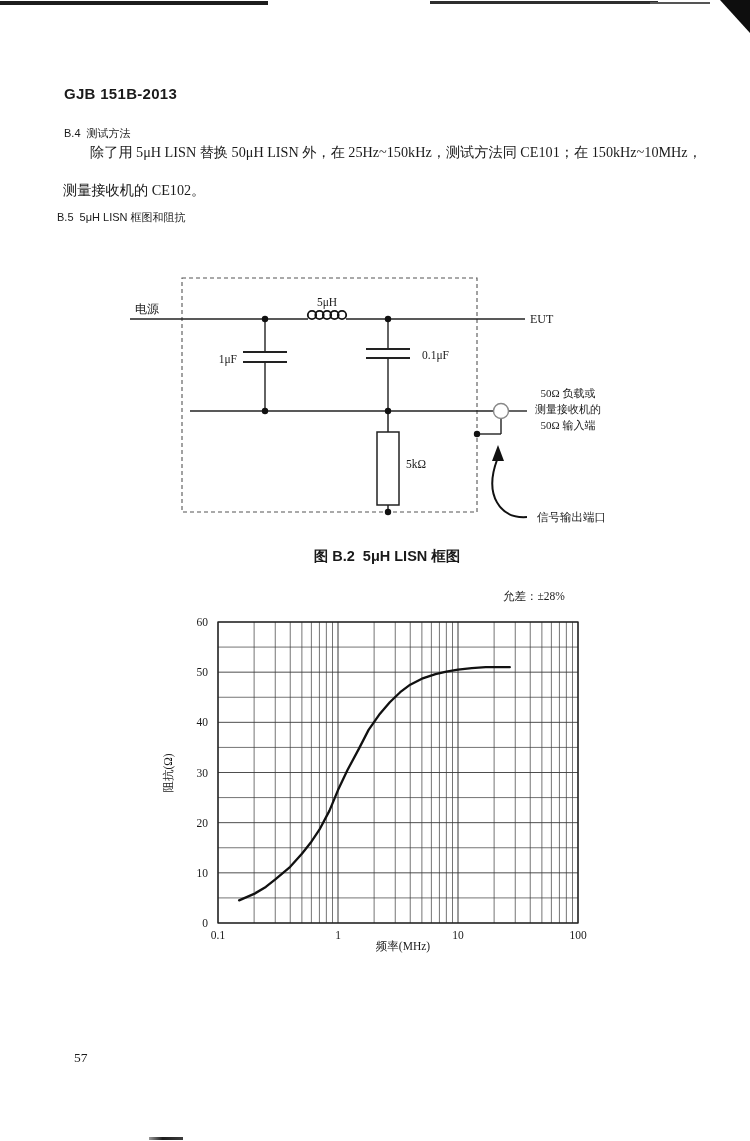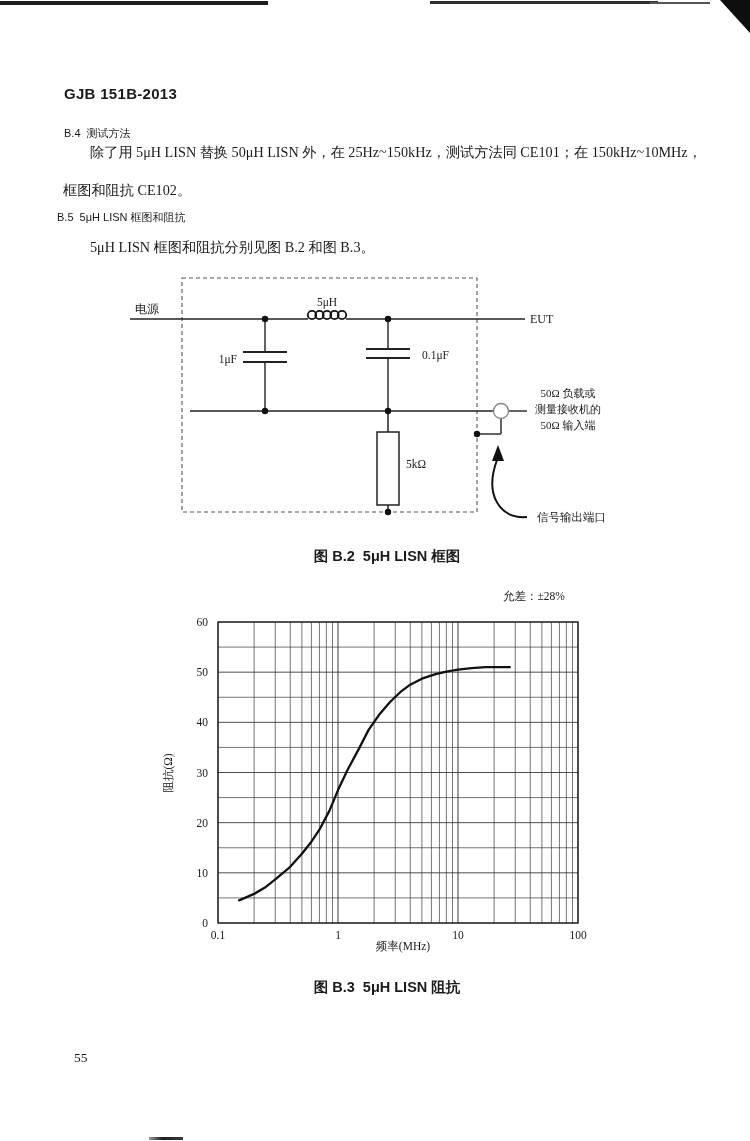--- a/index.html
+++ b/index.html
@@ -34,24 +34,23 @@
   <div class="abs scan-strip-1"></div>
   <div class="abs scan-strip-2"></div>
   <div class="abs scan-strip-3"></div>
   <div class="abs scan-corner"></div>
   <div class="abs scan-smudge"></div>
 
   <div class="abs doc-header" style="left:64px; top:85px;">GJB 151B-2013</div>
 
   <div class="abs heading" style="left:64px; top:126px;">B.4  测试方法</div>
   <div class="abs body-text" style="left:90px; top:143px;">除了用 5μH LISN 替换 50μH LISN 外，在 25Hz~150kHz，测试方法同 CE101；在 150kHz~10MHz，</div>
-  <div class="abs body-text" style="left:63px; top:181px;">框图和阻抗 CE102。</div>
+  <div class="abs body-text" style="left:63px; top:181px;">测量接收机的 CE102。</div>
 
   <div class="abs heading" style="left:57px; top:210px;">B.5  5μH LISN 框图和阻抗</div>
-  <div class="abs body-text" style="left:90px; top:238px;">5μH LISN 框图和阻抗分别见图 B.2 和图 B.3。</div>
 
   <svg class="abs" style="left:110px; top:262px;" width="545" height="310" viewBox="0 0 545 310">
 
     <rect x="72" y="16" width="295" height="234" fill="none" stroke="#555" stroke-width="1.1" stroke-dasharray="4 3"></rect>
 
     <g stroke="#222" stroke-width="1.4">
       <line x1="20" y1="57" x2="198" y2="57"></line>
       <line x1="236" y1="57" x2="415" y2="57"></line>
     </g>
 
@@ -174,16 +173,15 @@
       <text x="50" y="68.16666666666666" text-anchor="end" font-size="11.5">50</text>
       <text x="50" y="18" text-anchor="end" font-size="11.5">60</text>
       <text x="60" y="331" text-anchor="middle" font-size="11.5">0.1</text>
       <text x="180" y="331" text-anchor="middle" font-size="11.5">1</text>
       <text x="300" y="331" text-anchor="middle" font-size="11.5">10</text>
       <text x="420" y="331" text-anchor="middle" font-size="11.5">100</text>
       <text x="14" y="165" text-anchor="middle" font-size="11.5" transform="rotate(-90 14 165)">阻抗(Ω)</text>
       <text x="245" y="342" text-anchor="middle" font-size="11.5">频率(MHz)</text>
     </svg>
 
-  <div class="abs caption" style="top:978px;">图 B.3  5μH LISN 阻抗</div>
 
-  <div class="abs page-number" style="left:74px; top:1050px;">55</div>
+  <div class="abs page-number" style="left:74px; top:1050px;">57</div>
 </div>
 
 </body></html>

